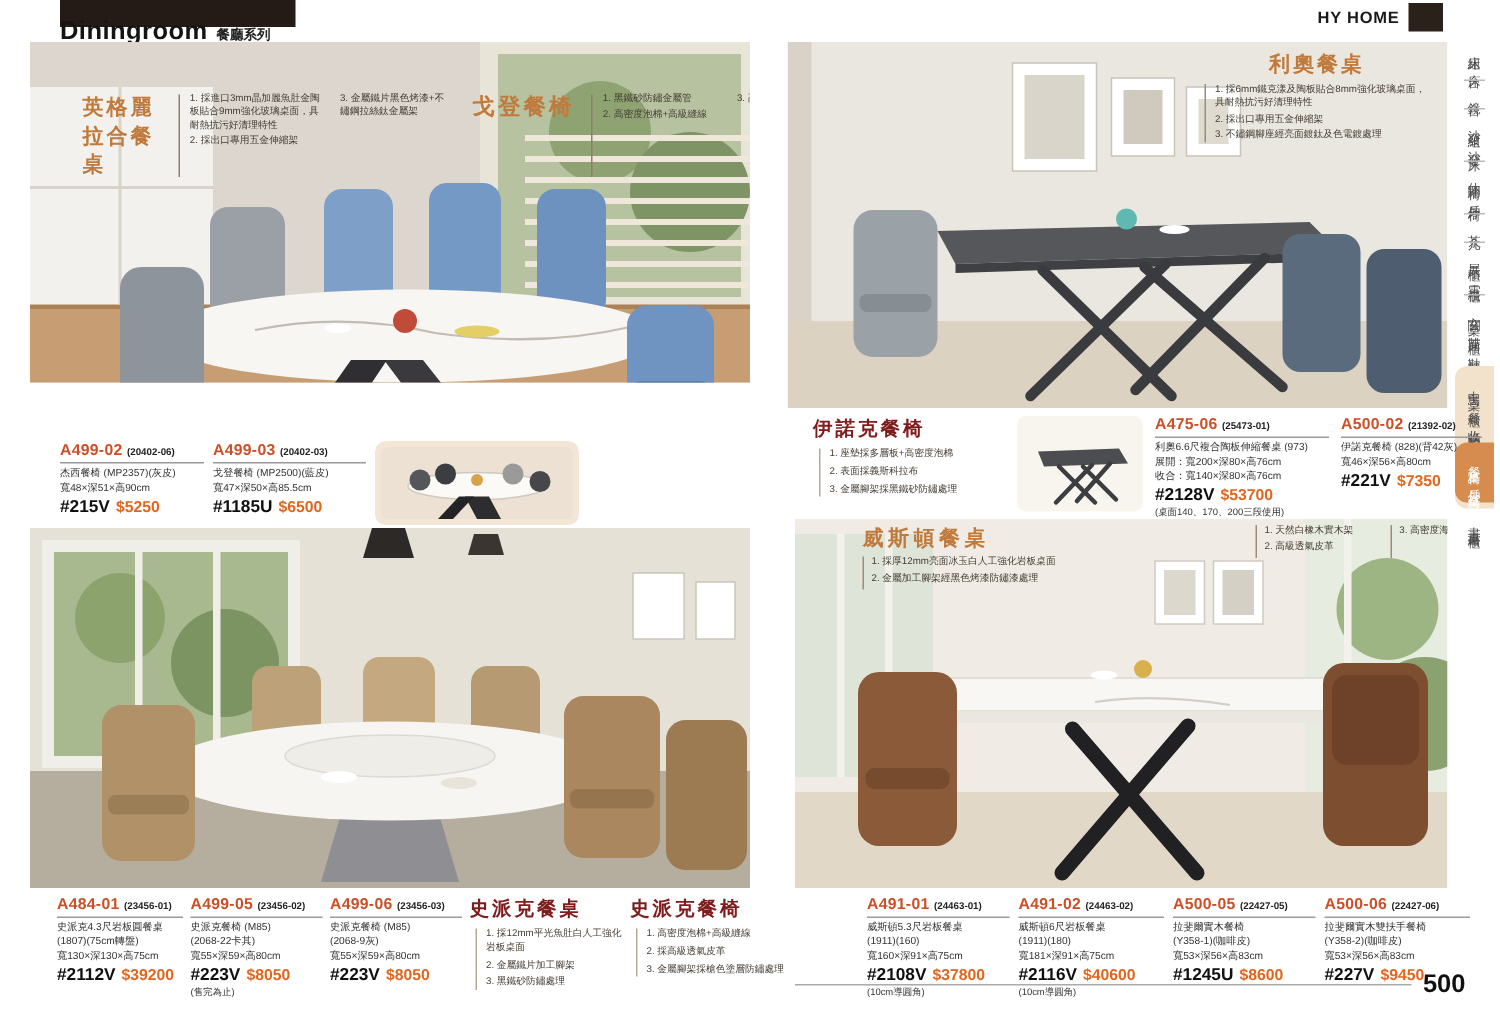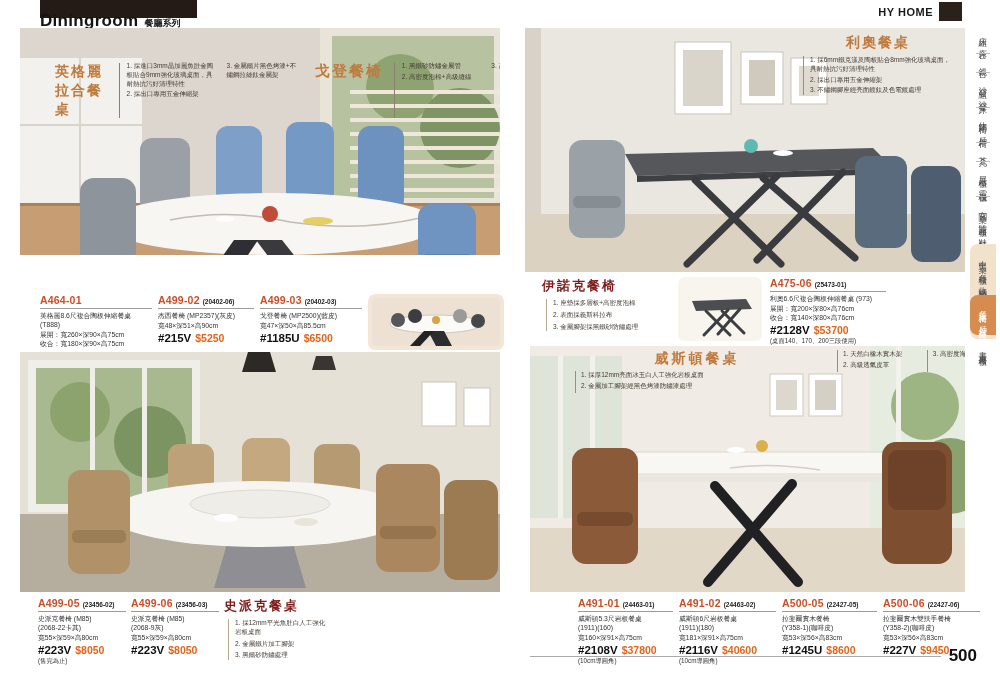--- a/index.html
+++ b/index.html
@@ -37,21 +37,21 @@
   .h2line{color:#c07a3c;font-weight:bold;font-size:14px;letter-spacing:2px;line-height:1.35;}
   .vbar{width:1px;align-self:stretch;background:#8d7f6d;margin:1px 7px;}
   .ncol{font-size:6.5px;color:#443c33;line-height:1.35;}
   .ncol div{margin-bottom:2px;}
   .ovl-head{color:#c07a3c;font-weight:bold;font-size:15px;letter-spacing:2px;margin:0 4px 0 14px;white-space:nowrap;}
   .ovl-tr{position:absolute;right:12px;top:6px;width:150px;display:block;}
   .ovl-tr .ovl-head{margin:0 0 4px 0;font-size:14px;text-align:center;}
   .ovl-tr .ncol{border-left:1px solid #9b8d79;padding-left:6px;}
   .ovl-br{left:45px;top:4px;right:4px;}
   .blk{display:flex;flex-direction:column;}
-  .blk .bhead{color:#c07a3c;font-weight:bold;font-size:14px;letter-spacing:3px;margin-bottom:3px;text-align:center;white-space:nowrap;}
+  .blk .bhead{color:#c07a3c;font-weight:bold;font-size:14px;letter-spacing:3px;margin-bottom:3px;text-align:left;white-space:nowrap;}
   .brow{display:flex;}
   .brow .ncol{border-left:1px solid #9b8d79;padding-left:5px;margin-right:8px;}
   
   .info{position:absolute;display:flex;align-items:flex-start;}
   .info-tl{left:40px;top:294px;width:462px;gap:6px;}
   .info-tr{left:542px;top:277px;width:424px;gap:8px;}
   .info-bl{left:38px;top:597px;width:464px;gap:5px;}
   .info-br{left:578px;top:597px;width:402px;gap:6px;}
   .prod{flex:0 0 auto;font-size:7px;}
   .code-row{display:flex;align-items:baseline;gap:3px;border-bottom:1px solid #9a9a9a;
@@ -185,34 +185,20 @@
         <div>1. 黑鐵砂防鏽金屬管</div>
         <div>2. 高密度泡棉+高級縫線</div>
       </div>
       <div class="ncol" style="width:72px;margin-left:8px">
         <div>3. 高級亞麻布紋皮革</div>
       </div>
     </div>
   </div>
 
   <div class="info info-tl">
-    <div class="prod w1">
-      <div class="code-row">
-          <span class="code">A464-01</span>
-          <span class="sub"></span>
-        </div>
-      <div class="pname">英格麗8.6尺複合陶板伸縮餐桌 (T888)</div>
-      <div class="dim">展開：寬260×深90×高75cm</div>
-      <div class="dim">收合：寬180×深90×高75cm</div>
-      <div class="price-row">
-          <span class="model">#2266V</span>
-          <span class="price">$93100</span>
-        </div>
-      <div class="pnote">(桌面180、220、260cm三段使用)</div>
-    </div>
     <div class="prod w2">
       <div class="code-row">
           <span class="code">A499-02</span>
           <span class="sub">(20402-06)</span>
         </div>
       <div class="pname">杰西餐椅 (MP2357)(灰皮)</div>
       <div class="dim">寬48×深51×高90cm</div>
       <div class="price-row">
           <span class="model">#215V</span>
           <span class="price">$5250</span>
@@ -310,20 +296,32 @@
         </div>
       <div class="pname">利奧6.6尺複合陶板伸縮餐桌 (973)</div>
       <div class="dim">展開：寬200×深80×高76cm</div>
       <div class="dim">收合：寬140×深80×高76cm</div>
       <div class="price-row">
           <span class="model">#2128V</span>
           <span class="price">$53700</span>
         </div>
       <div class="pnote">(桌面140、170、200三段使用)</div>
     </div>
+    <div class="prod w5">
+      <div class="code-row">
+          <span class="code">A500-02</span>
+          <span class="sub">(21392-02)</span>
+        </div>
+      <div class="pname">伊諾克餐椅 (828)(背42灰)</div>
+      <div class="dim">寬46×深56×高80cm</div>
+      <div class="price-row">
+          <span class="model">#221V</span>
+          <span class="price">$7350</span>
+        </div>
+    </div>
   </div>
 
   <div class="photo photo-bl">
     <svg width="480" height="240" viewBox="0 0 480 240">
       <rect width="480" height="240" fill="#e6e1d7"></rect>
       <rect y="162" width="480" height="78" fill="#b5ae9e"></rect>
       <rect x="8" y="8" width="172" height="152" fill="#f0eee8"></rect>
       <rect x="16" y="16" width="156" height="136" fill="#a9b98f"></rect>
       <circle cx="60" cy="60" r="30" fill="#8da36e"></circle>
       <circle cx="130" cy="90" r="36" fill="#7c9362"></circle>
@@ -344,20 +342,33 @@
       <ellipse cx="286" cy="170" rx="12" ry="4" fill="#e8e4da"></ellipse>
       <rect x="48" y="118" width="62" height="104" rx="13" fill="#b09168"></rect>
       <rect x="52" y="178" width="54" height="13" rx="5" fill="#9c7e56"></rect>
       <rect x="356" y="112" width="64" height="108" rx="13" fill="#aa875e"></rect>
       <rect x="360" y="174" width="56" height="13" rx="5" fill="#95744e"></rect>
       <rect x="424" y="128" width="54" height="100" rx="13" fill="#9c7a52"></rect>
     </svg>
   </div>
 
   <div class="info info-bl">
+    <div class="prod w6">
+      <div class="code-row">
+          <span class="code">A484-01</span>
+          <span class="sub">(23456-01)</span>
+        </div>
+      <div class="pname">史派克4.3尺岩板圓餐桌</div>
+      <div class="pname2">(1807)(75cm轉盤)</div>
+      <div class="dim">寬130×深130×高75cm</div>
+      <div class="price-row">
+          <span class="model">#2112V</span>
+          <span class="price">$39200</span>
+        </div>
+    </div>
     <div class="prod w7">
       <div class="code-row">
           <span class="code">A499-05</span>
           <span class="sub">(23456-02)</span>
         </div>
       <div class="pname">史派克餐椅 (M85)</div>
       <div class="pname2">(2068-22卡其)</div>
       <div class="dim">寬55×深59×高80cm</div>
       <div class="price-row">
           <span class="model">#223V</span>
@@ -377,20 +388,28 @@
           <span class="model">#223V</span>
           <span class="price">$8050</span>
         </div>
     </div>
     <div class="ihead-blk" style="width:102px">
       <div class="ihead">史派克餐桌</div>
       <div class="inotes">
         <div>1. 採12mm平光魚肚白人工強化岩板桌面</div>
         <div>2. 金屬鐵片加工腳架</div>
         <div>3. 黑鐵砂防鏽處理</div>
+      </div>
+    </div>
+    <div class="ihead-blk" style="width:108px">
+      <div class="ihead">史派克餐椅</div>
+      <div class="inotes">
+        <div>1. 高密度泡棉+高級縫線</div>
+        <div>2. 採高級透氣皮革</div>
+        <div>3. 金屬腳架採槍色塗層防鏽處理</div>
       </div>
     </div>
   </div>
 
   <div class="photo photo-br">
     <svg width="435" height="246" viewBox="0 0 435 246">
       <rect width="435" height="246" fill="#f0ece5"></rect>
       <rect y="182" width="435" height="64" fill="#e2d8c7"></rect>
       <rect x="0" y="10" width="92" height="162" fill="#dfe4d8"></rect>
       <rect x="28" y="10" width="5" height="162" fill="#f3f1ec"></rect>

